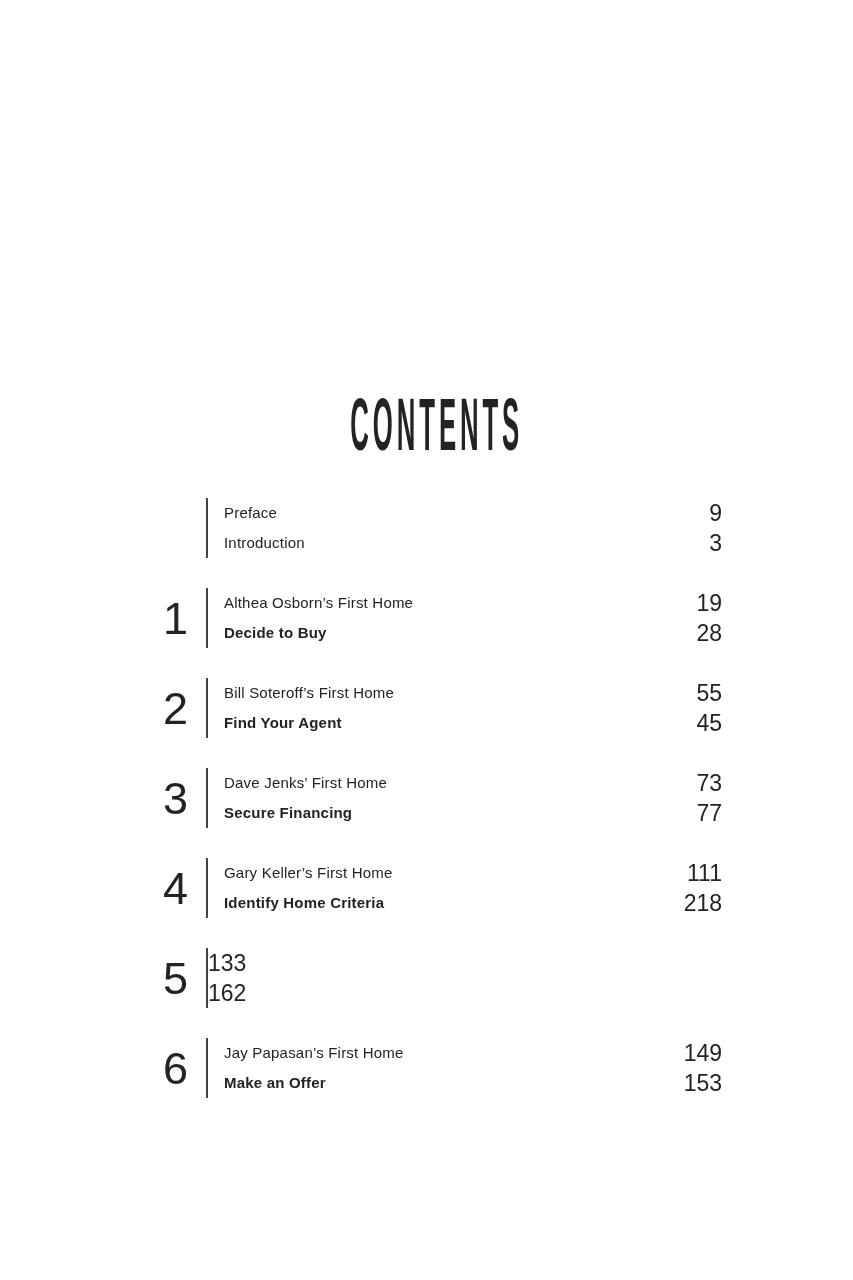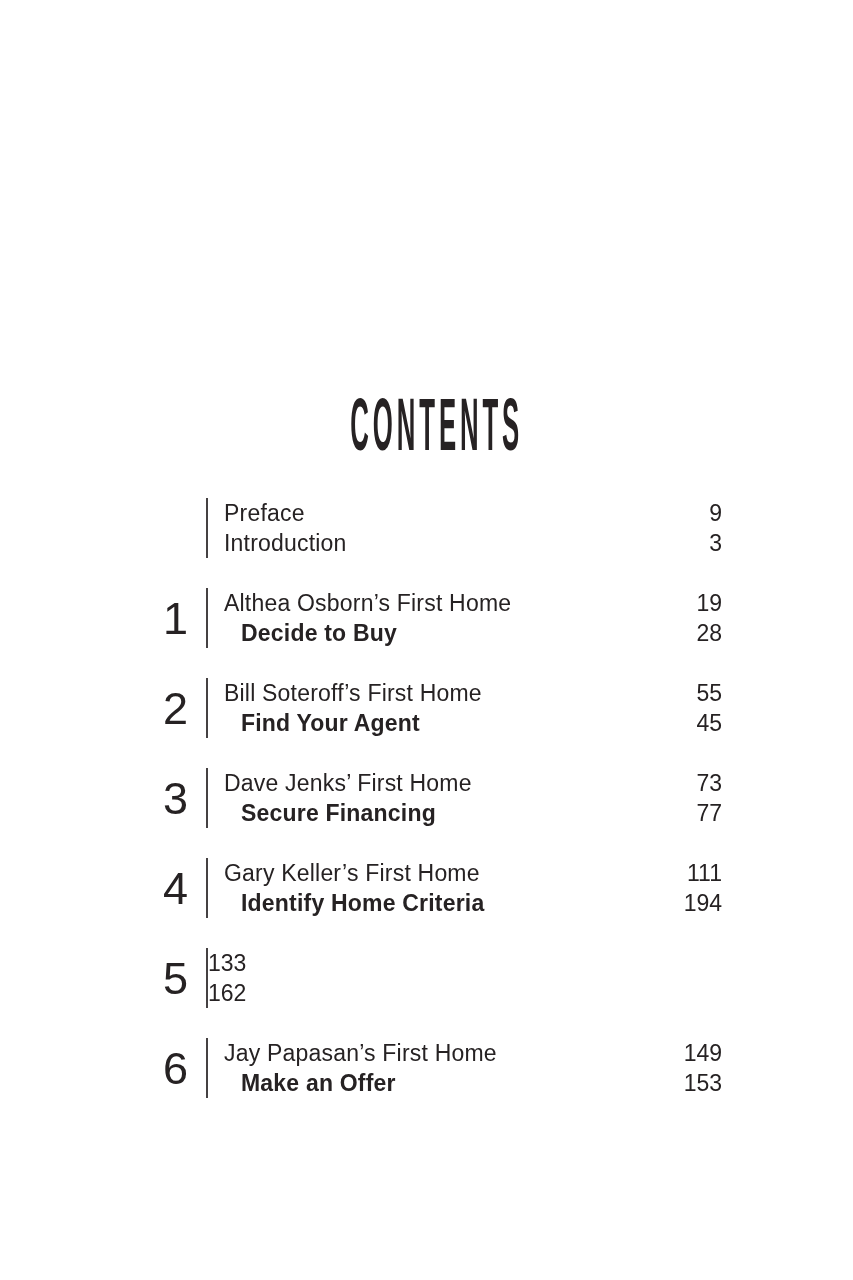--- a/index.html
+++ b/index.html
@@ -62,35 +62,35 @@
     width: 2px;
     margin-left: 18px;
     background: #454142;
   }
   .entry-cell {
     flex: 1 1 auto;
     padding-left: 16px;
     display: flex;
     flex-direction: column;
     justify-content: center;
-    font-size: 23px;
+    font-size: 15px;
     line-height: 30px;
     letter-spacing: 0.2px;
   }
   .pages-cell {
     flex: 0 0 auto;
     display: flex;
     flex-direction: column;
     justify-content: center;
     text-align: right;
     font-size: 23px;
     line-height: 30px;
   }
   .story-line { font-weight: 400; }
-  .chapter-line { font-weight: 700; margin-left: 17px; }
+  .chapter-line { font-weight: 700; }
   .plain-line { font-weight: 400; }
 </style>
 </head>
 <body>
 
 <div class="title-wrap">
   <span class="title">CONTENTS</span>
 </div>
 
 <div class="toc">
@@ -149,21 +149,21 @@
 
   <div class="toc-row">
     <div class="num-cell">4</div>
     <div class="rule"></div>
     <div class="entry-cell">
       <span class="story-line">Gary Keller’s First Home</span>
       <span class="chapter-line">Identify Home Criteria</span>
     </div>
     <div class="pages-cell">
       <span>111</span>
-      <span>194</span>
+      <span>218</span>
     </div>
   </div>
 
   <div class="toc-row">
     <div class="num-cell">5</div>
     <div class="rule"></div>
     <div class="pages-cell">
       <span>133</span>
       <span>162</span>
     </div>

